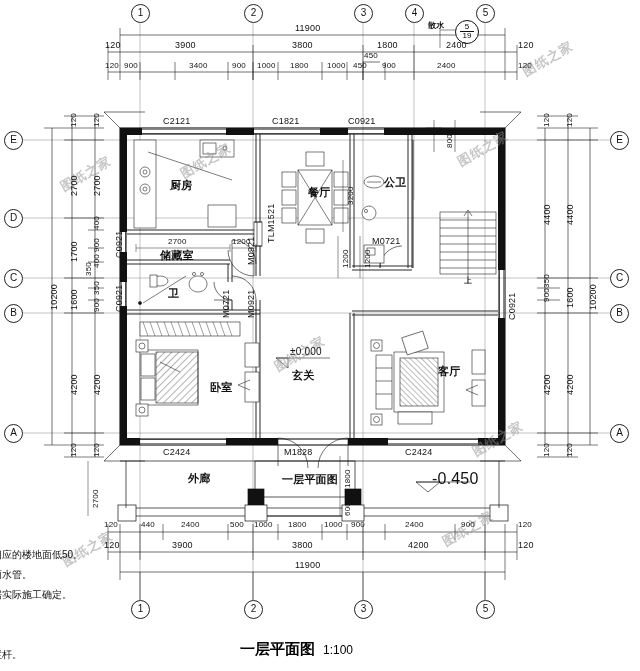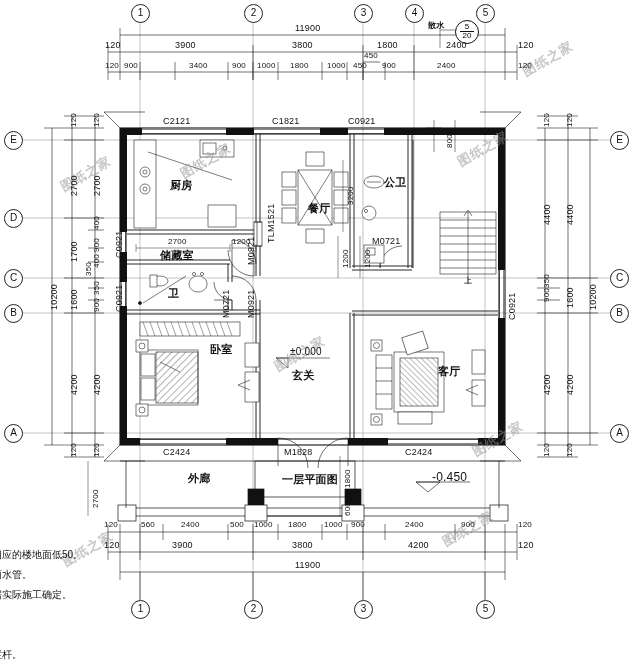--- a/index.html
+++ b/index.html
@@ -508,21 +508,21 @@
   <div class="gridcirc" style="left:4px;top:304px;">B</div>
   <div class="gridcirc" style="left:4px;top:424px;">A</div>
 
   <div class="gridcirc" style="left:610px;top:131px;">E</div>
   <div class="gridcirc" style="left:610px;top:269px;">C</div>
   <div class="gridcirc" style="left:610px;top:304px;">B</div>
   <div class="gridcirc" style="left:610px;top:424px;">A</div>
 
   <div class="callout" style="left:455px;top:20px;">
     <span class="num">5</span>
-    <span class="den">20</span>
+    <span class="den">19</span>
   </div>
   <div class="lbl tiny" style="left:428px;top:22px;font-weight:bold;">散水</div>
 
   <div class="lbl" style="left:295px;top:24px;">11900</div>
 
   <div class="lbl" style="left:105px;top:41px;">120</div>
   <div class="lbl" style="left:175px;top:41px;">3900</div>
   <div class="lbl" style="left:292px;top:41px;">3800</div>
   <div class="lbl" style="left:377px;top:41px;">1800</div>
   <div class="lbl" style="left:446px;top:41px;">2400</div>
@@ -535,21 +535,21 @@
   <div class="lbl tiny" style="left:257px;top:62px;">1000</div>
   <div class="lbl tiny" style="left:290px;top:62px;">1800</div>
   <div class="lbl tiny" style="left:327px;top:62px;">1000</div>
   <div class="lbl tiny" style="left:353px;top:62px;">450</div>
   <div class="lbl tiny" style="left:382px;top:62px;">900</div>
   <div class="lbl tiny" style="left:437px;top:62px;">2400</div>
   <div class="lbl tiny" style="left:518px;top:62px;">120</div>
   <div class="lbl tiny" style="left:364px;top:52px;">450</div>
 
   <div class="lbl tiny" style="left:104px;top:521px;">120</div>
-  <div class="lbl tiny" style="left:141px;top:521px;">560</div>
+  <div class="lbl tiny" style="left:141px;top:521px;">440</div>
   <div class="lbl tiny" style="left:181px;top:521px;">2400</div>
   <div class="lbl tiny" style="left:230px;top:521px;">500</div>
   <div class="lbl tiny" style="left:254px;top:521px;">1000</div>
   <div class="lbl tiny" style="left:288px;top:521px;">1800</div>
   <div class="lbl tiny" style="left:324px;top:521px;">1000</div>
   <div class="lbl tiny" style="left:351px;top:521px;">900</div>
   <div class="lbl tiny" style="left:405px;top:521px;">2400</div>
   <div class="lbl tiny" style="left:461px;top:521px;">900</div>
   <div class="lbl tiny" style="left:518px;top:521px;">120</div>
 
@@ -606,44 +606,47 @@
   <div class="lbl" style="left:405px;top:448px;">C2424</div>
 
   <div class="lbl vert" style="left:267px;top:243px;transform:rotate(-90deg);">TLM1521</div>
   <div class="lbl vert" style="left:247px;top:265px;transform:rotate(-90deg);">M0921</div>
   <div class="lbl vert" style="left:247px;top:318px;transform:rotate(-90deg);">M0921</div>
   <div class="lbl vert" style="left:222px;top:318px;transform:rotate(-90deg);">M0721</div>
   <div class="lbl" style="left:372px;top:237px;">M0721</div>
   <div class="lbl" style="left:284px;top:448px;">M1828</div>
 
   <div class="lbl rm" style="left:170px;top:180px;">厨房</div>
-  <div class="lbl rm" style="left:308px;top:187px;margin-top:16px;">餐厅</div>
+  <div class="lbl rm" style="left:308px;top:187px;">餐厅</div>
   <div class="lbl rm" style="left:384px;top:177px;">公卫</div>
   <div class="lbl rm" style="left:160px;top:250px;">储藏室</div>
   <div class="lbl rm" style="left:168px;top:288px;">卫</div>
-  <div class="lbl rm" style="left:210px;top:344px;">卧室</div>
+  <div class="lbl rm" style="left:210px;top:382px;">卧室</div>
   <div class="lbl rm" style="left:292px;top:370px;">玄关</div>
   <div class="lbl rm" style="left:438px;top:366px;">客厅</div>
   <div class="lbl rm" style="left:188px;top:473px;">外廊</div>
   <div class="lbl rm" style="left:282px;top:474px;">一层平面图</div>
 
   <div class="lbl" style="left:290px;top:347px;font-size:10px;">±0.000</div>
-  <div class="lbl" style="left:432px;top:471px;font-size:12px;">-0.450</div>
+  <div class="lbl" style="left:432px;top:471px;font-size:16px;">-0.450</div>
 
   <div class="lbl tiny" style="left:168px;top:238px;">2700</div>
   <div class="lbl tiny" style="left:232px;top:238px;">1200</div>
   <div class="lbl vert tiny" style="left:347px;top:205px;transform:rotate(-90deg);">3200</div>
   <div class="lbl vert tiny" style="left:342px;top:268px;transform:rotate(-90deg);">1200</div>
   <div class="lbl vert tiny" style="left:364px;top:268px;transform:rotate(-90deg);">1200</div>
   <div class="lbl vert tiny" style="left:446px;top:148px;transform:rotate(-90deg);">800</div>
   <div class="lbl vert tiny" style="left:344px;top:488px;transform:rotate(-90deg);">1800</div>
   <div class="lbl vert tiny" style="left:344px;top:516px;transform:rotate(-90deg);">600</div>
   <div class="lbl vert tiny" style="left:92px;top:508px;transform:rotate(-90deg);">2700</div>
 
   <div class="lbl tiny" style="left:464px;top:277px;">上</div>
 
   <div class="note" style="left:-8px;top:548px;">相应的楼地面低50。</div>
   <div class="note" style="left:-8px;top:568px;">雨水管。</div>
   <div class="note" style="left:-8px;top:588px;">据实际施工确定。</div>
   <div class="note" style="left:-8px;top:648px;">栏杆。</div>
 
+  <div class="titlebar">
+    <span>一层平面图</span><span class="sc">1:100</span>
+  </div>
 
 </div>
 
 </body></html>

